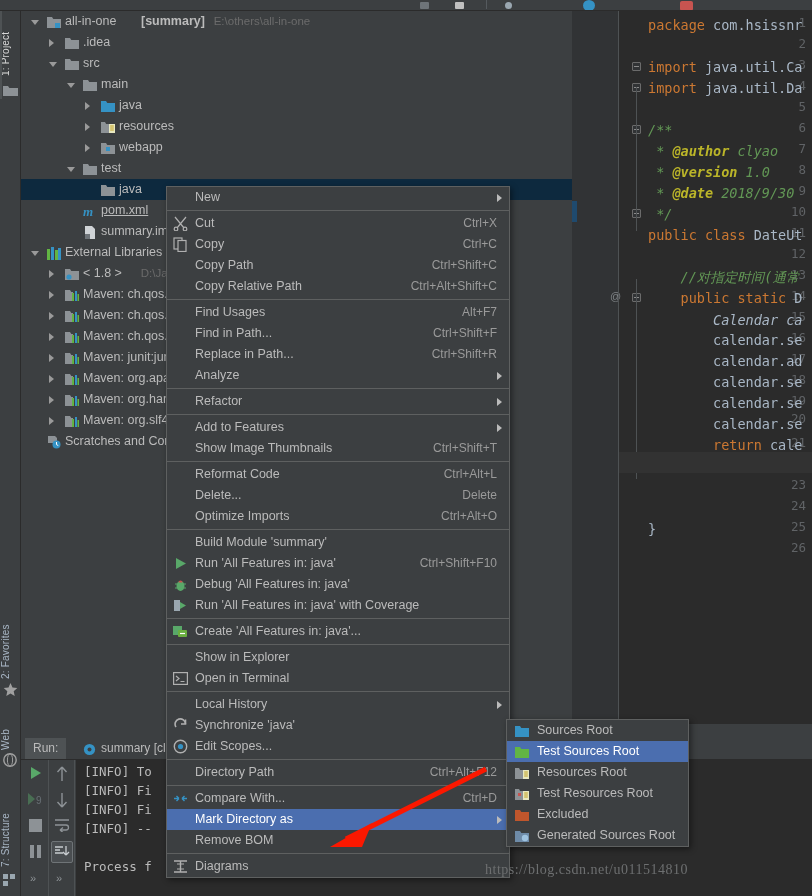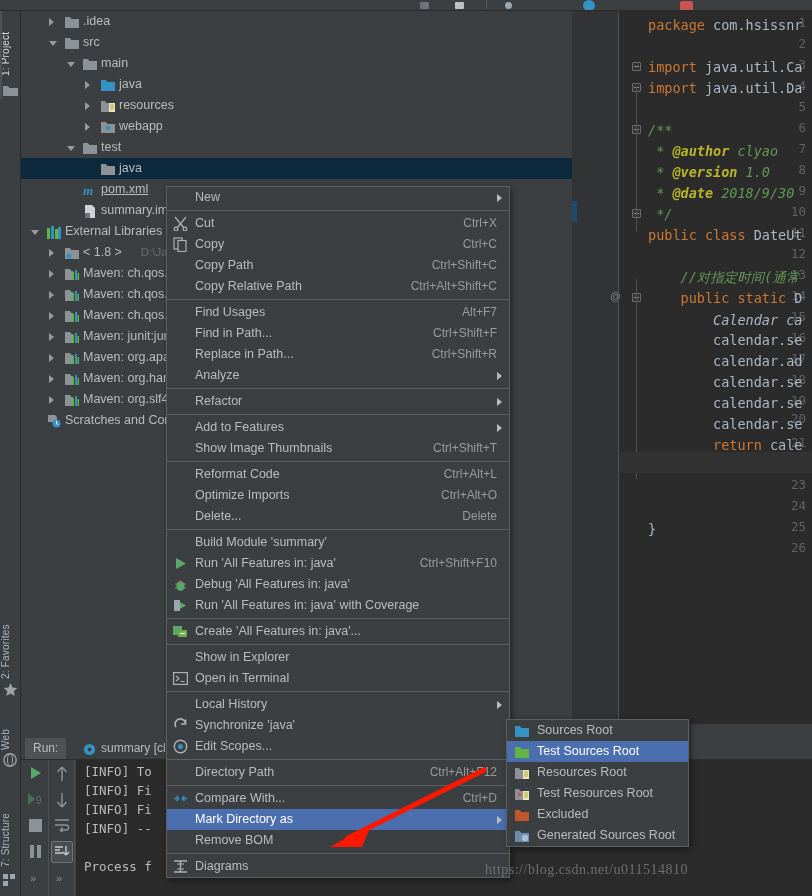--- a/index.html
+++ b/index.html
@@ -227,20 +227,30 @@
       <svg width="14" height="14" viewBox="0 0 14 14">
           <rect x="0" y="1" width="5" height="5" fill="#9aa7b0"></rect>
           <rect x="7" y="1" width="5" height="5" fill="#9aa7b0"></rect>
           <rect x="0" y="8" width="5" height="5" fill="#9aa7b0"></rect>
         </svg>
     </div>
   </div>
 
   <div class="project-panel">
     <div class="tree" id="tree">
+        <div class="trow">
+          <div class="arrow down" style="left: 10px;"></div>
+          <span class="fico" style="left: 26px;"><svg width="14" height="13" viewBox="0 0 14 13">
+              <path d="M0 1h5l1.3 2H14v9H0z" fill="#8d9296"></path>
+              <rect x="8" y="7" width="5" height="5" fill="#3592c4"></rect>
+            </svg></span>
+          <span class="tlabel" style="left: 44px;">all-in-one</span>
+          <span class="tlabel tbold" style="left: 120px;">[summary]</span>
+          <span class="tlabel tpath" style="left: 192.7px;">E:\others\all-in-one</span>
+        </div>
         <div class="trow">
           <div class="arrow right" style="left: 28px;"></div>
           <span class="fico" style="left: 44px;"><svg width="14" height="13" viewBox="0 0 14 13">
               <path d="M0 1h5l1.3 2H14v9H0z" fill="#8d9296"></path>
             </svg></span>
           <span class="tlabel" style="left: 62px;">.idea</span>
         </div>
         <div class="trow">
           <div class="arrow down" style="left: 28px;"></div>
           <span class="fico" style="left: 44px;"><svg width="14" height="13" viewBox="0 0 14 13">
@@ -611,26 +621,26 @@
       <div class="mi">
         <span class="mlabel">Show Image Thumbnails</span>
         <span class="mshort">Ctrl+Shift+T</span>
       </div>
       <div class="msep"></div>
       <div class="mi">
         <span class="mlabel">Reformat Code</span>
         <span class="mshort">Ctrl+Alt+L</span>
       </div>
       <div class="mi">
+        <span class="mlabel">Delete...</span>
+        <span class="mshort">Delete</span>
+      </div>
+      <div class="mi">
         <span class="mlabel">Optimize Imports</span>
         <span class="mshort">Ctrl+Alt+O</span>
-      </div>
-      <div class="mi">
-        <span class="mlabel">Delete...</span>
-        <span class="mshort">Delete</span>
       </div>
       <div class="msep"></div>
       <div class="mi">
         <span class="mlabel">Build Module 'summary'</span>
       </div>
       <div class="mi">
         <span class="micon"><svg width="15" height="15" viewBox="0 0 15 15">
             <path d="M3 2l10 5.5L3 13z" fill="#59a869"></path>
           </svg></span>
         <span class="mlabel">Run 'All Features in: java'</span>

